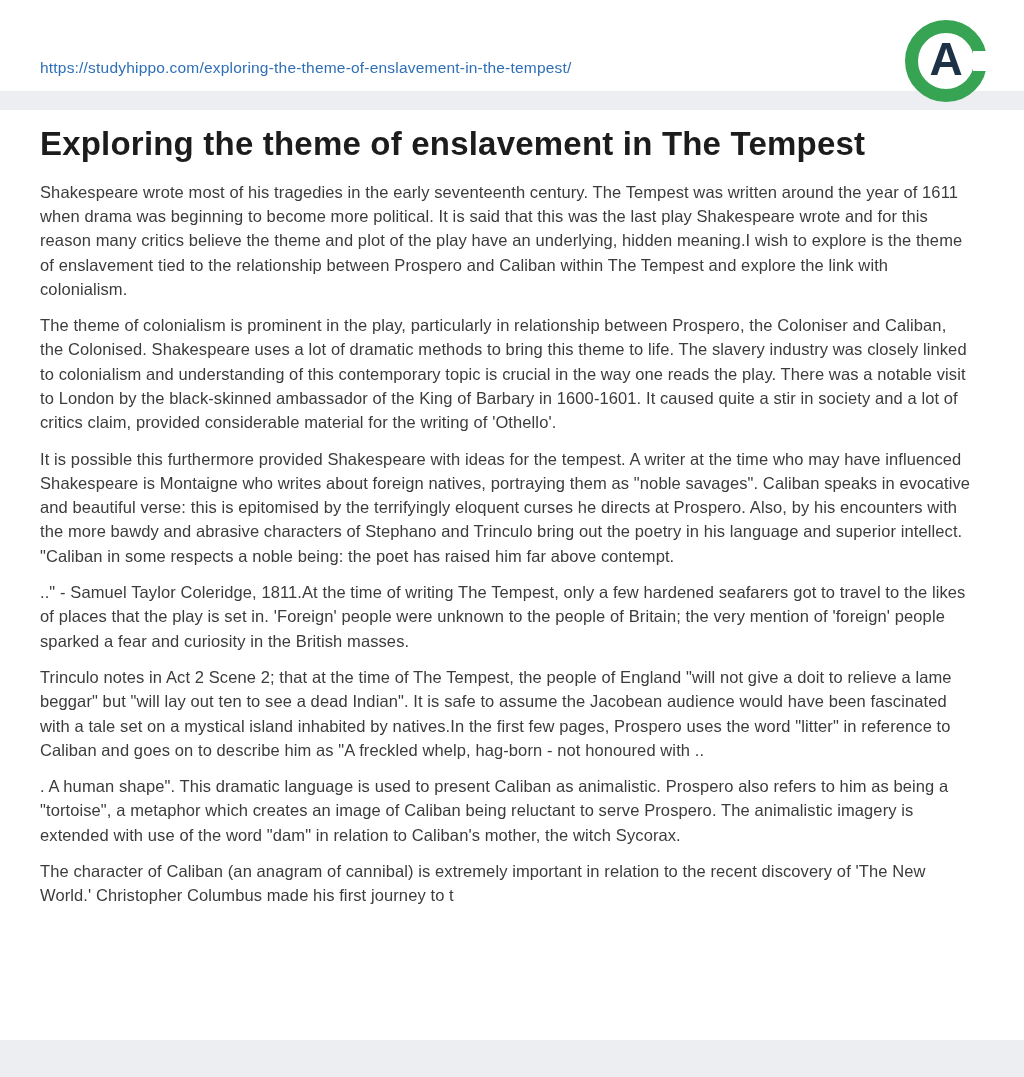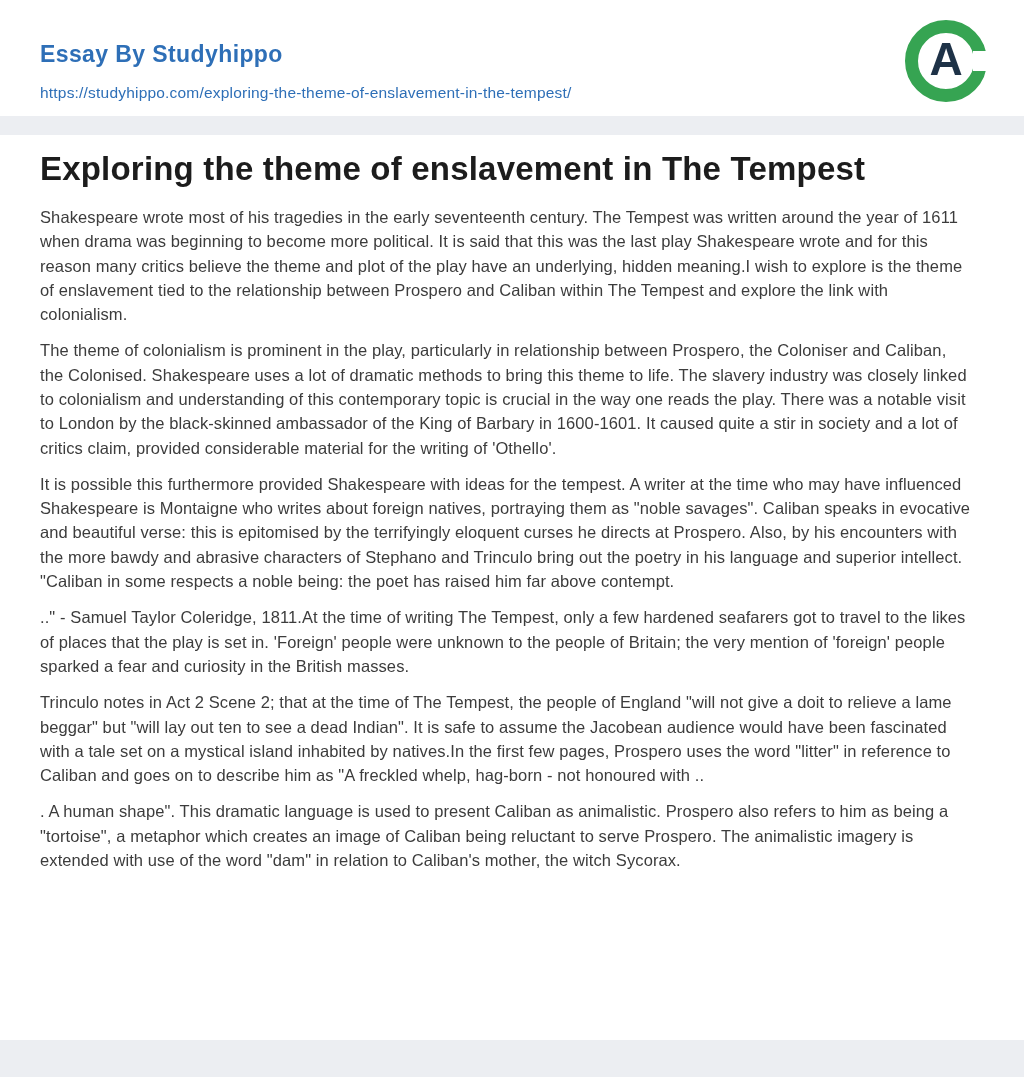--- a/index.html
+++ b/index.html
@@ -108,35 +108,35 @@
     bottom: 0;
     width: 1024px;
     height: 37px;
     background: #eceef2;
   }
 </style>
 </head>
 <body>
 
 <div class="header">
-  <div class="site-title">Essay By Studyhippo</div>
   <a class="page-url">https://studyhippo.com/exploring-the-theme-of-enslavement-in-the-tempest/</a>
 
   <div class="logo">
     <div class="logo-ring"></div>
     <div class="logo-gap"></div>
     <div class="logo-letter">A</div>
   </div>
 </div>
 
 <div class="separator-band"></div>
 
 <div class="article">
   <h1 class="article-title">Exploring the theme of enslavement in The Tempest</h1>
   <p>Shakespeare wrote most of his tragedies in the early seventeenth century. The Tempest was written around the year of 1611 when drama was beginning to become more political. It is said that this was the last play Shakespeare wrote and for this reason many critics believe the theme and plot of the play have an underlying, hidden meaning.I wish to explore is the theme of enslavement tied to the relationship between Prospero and Caliban within The Tempest and explore the link with colonialism.</p>
   <p>The theme of colonialism is prominent in the play, particularly in relationship between Prospero, the Coloniser and Caliban, the Colonised. Shakespeare uses a lot of dramatic methods to bring this theme to life. The slavery industry was closely linked to colonialism and understanding of this contemporary topic is crucial in the way one reads the play. There was a notable visit to London by the black-skinned ambassador of the King of Barbary in 1600-1601. It caused quite a stir in society and a lot of critics claim, provided considerable material for the writing of 'Othello'.</p>
   <p>It is possible this furthermore provided Shakespeare with ideas for the tempest. A writer at the time who may have influenced Shakespeare is Montaigne who writes about foreign natives, portraying them as "noble savages". Caliban speaks in evocative and beautiful verse: this is epitomised by the terrifyingly eloquent curses he directs at Prospero. Also, by his encounters with the more bawdy and abrasive characters of Stephano and Trinculo bring out the poetry in his language and superior intellect. "Caliban in some respects a noble being: the poet has raised him far above contempt.</p>
   <p>.." - Samuel Taylor Coleridge, 1811.At the time of writing The Tempest, only a few hardened seafarers got to travel to the likes of places that the play is set in. 'Foreign' people were unknown to the people of Britain; the very mention of 'foreign' people sparked a fear and curiosity in the British masses.</p>
   <p>Trinculo notes in Act 2 Scene 2; that at the time of The Tempest, the people of England "will not give a doit to relieve a lame beggar" but "will lay out ten to see a dead Indian". It is safe to assume the Jacobean audience would have been fascinated with a tale set on a mystical island inhabited by natives.In the first few pages, Prospero uses the word "litter" in reference to Caliban and goes on to describe him as "A freckled whelp, hag-born - not honoured with ..</p>
   <p>. A human shape". This dramatic language is used to present Caliban as animalistic. Prospero also refers to him as being a "tortoise", a metaphor which creates an image of Caliban being reluctant to serve Prospero. The animalistic imagery is extended with use of the word "dam" in relation to Caliban's mother, the witch Sycorax.</p>
+  <p>The character of Caliban (an anagram of cannibal) is extremely important in relation to the recent discovery of 'The New World.' Christopher Columbus made his first journey to t</p>
 </div>
 
 <div class="footer-band"></div>
 
 </body></html>

